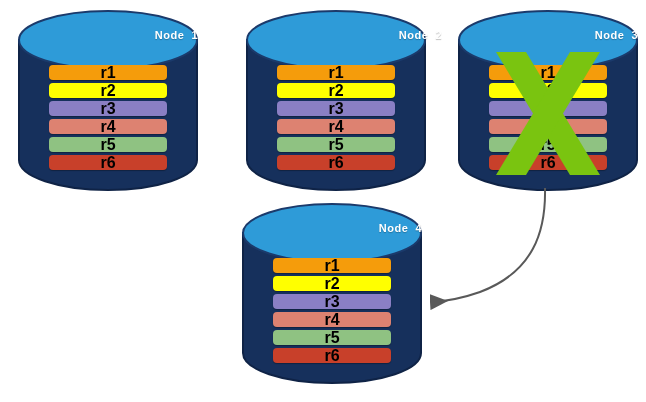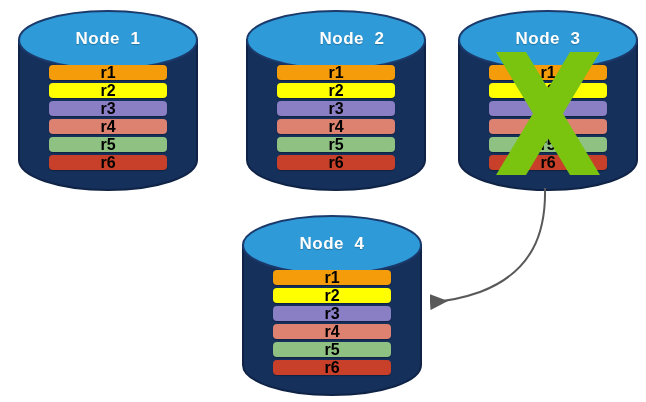--- a/index.html
+++ b/index.html
@@ -23,24 +23,24 @@
   .node-svg {
     position: absolute;
     left: 0;
     top: 0;
     overflow: visible;
   }
   .node-title {
     position: absolute;
     left: 0;
     width: 100%;
-    text-align: center;
+    text-align: right;
     color: #ffffff;
     font-weight: bold;
-    font-size: 17px;
+    font-size: 11px;
     letter-spacing: 0.5px;
     white-space: pre;
     text-shadow: 0 1px 1px rgba(0,0,0,.25);
     pointer-events: none;
   }
   .records {
     position: absolute;
     left: 0;
     width: 100%;
     display: flex;
@@ -128,21 +128,21 @@
           <div class="record" style="background: rgb(143, 194, 130);">r5</div>
           <div class="record" style="background: rgb(200, 64, 42);">r6</div>
         </div>
         <svg class="cross" width="180" height="180" viewBox="0 0 180 180" style="left: 0px; top: 0px;">
           <g fill="#7ac410">
             <polygon points="38,42 68,42 142,165 112,165"></polygon>
             <polygon points="142,42 112,42 38,165 68,165"></polygon>
           </g>
         </svg>
       </div>
-      <div class="node" style="left: 242px; top: 215px; width: 180px; height: 180px;">
+      <div class="node" style="left: 242px; top: 203px; width: 180px; height: 180px;">
         <svg class="node-svg" width="180" height="180" viewBox="0 0 180 180">
           <path d="M1,30 L1,150 A89,30 0 0 0 179,150 L179,30 Z" fill="#16305c" stroke="#0f2346" stroke-width="2"></path>
           <ellipse cx="90" cy="30" rx="89" ry="29" fill="#2e9bd8" stroke="#1b3a6b" stroke-width="2"></ellipse>
         </svg>
         <div class="node-title" style="top: 19px;">Node  4</div>
         <div class="records" style="top: 55px; padding-left: 30.6px; padding-right: 30.6px;">
           <div class="record" style="background: rgb(245, 156, 11);">r1</div>
           <div class="record" style="background: rgb(255, 255, 0);">r2</div>
           <div class="record" style="background: rgb(138, 127, 196);">r3</div>
           <div class="record" style="background: rgb(221, 130, 113);">r4</div>

